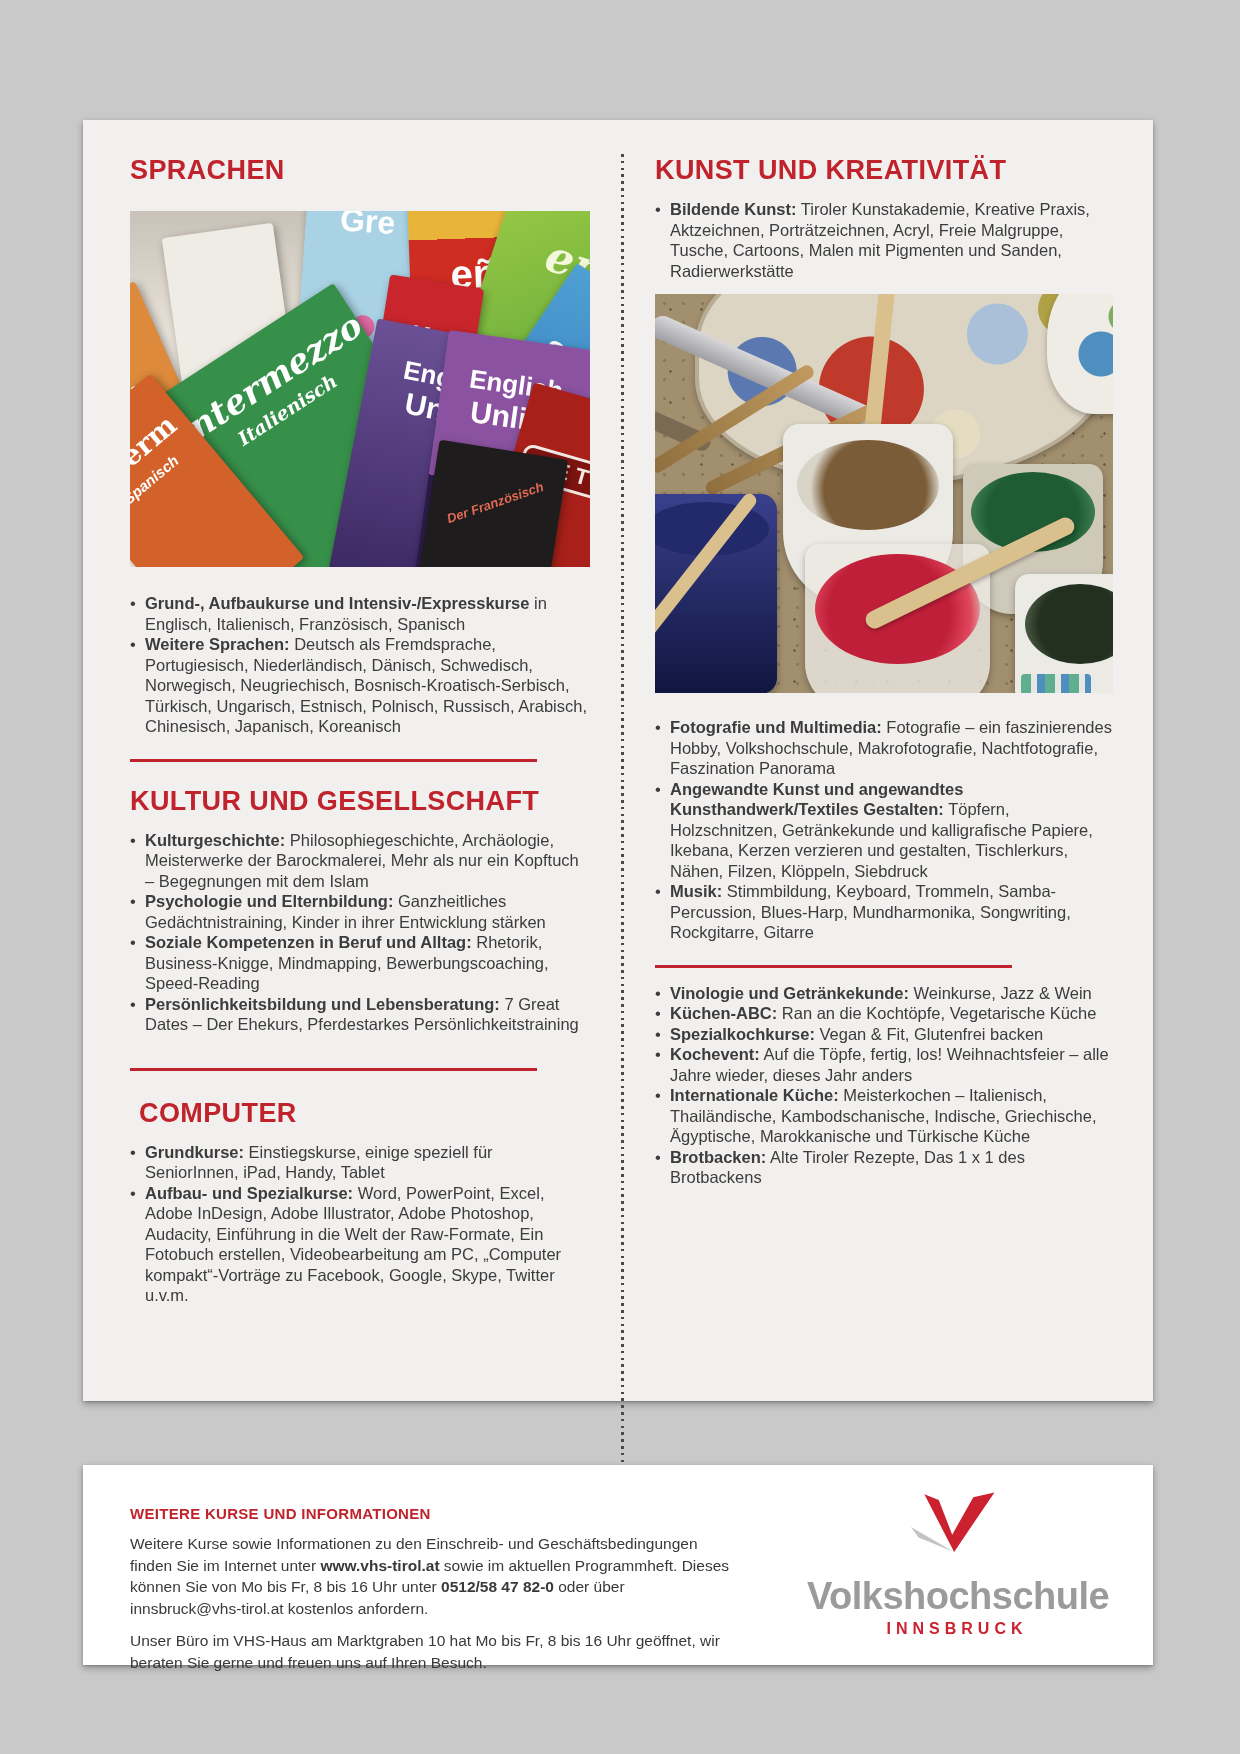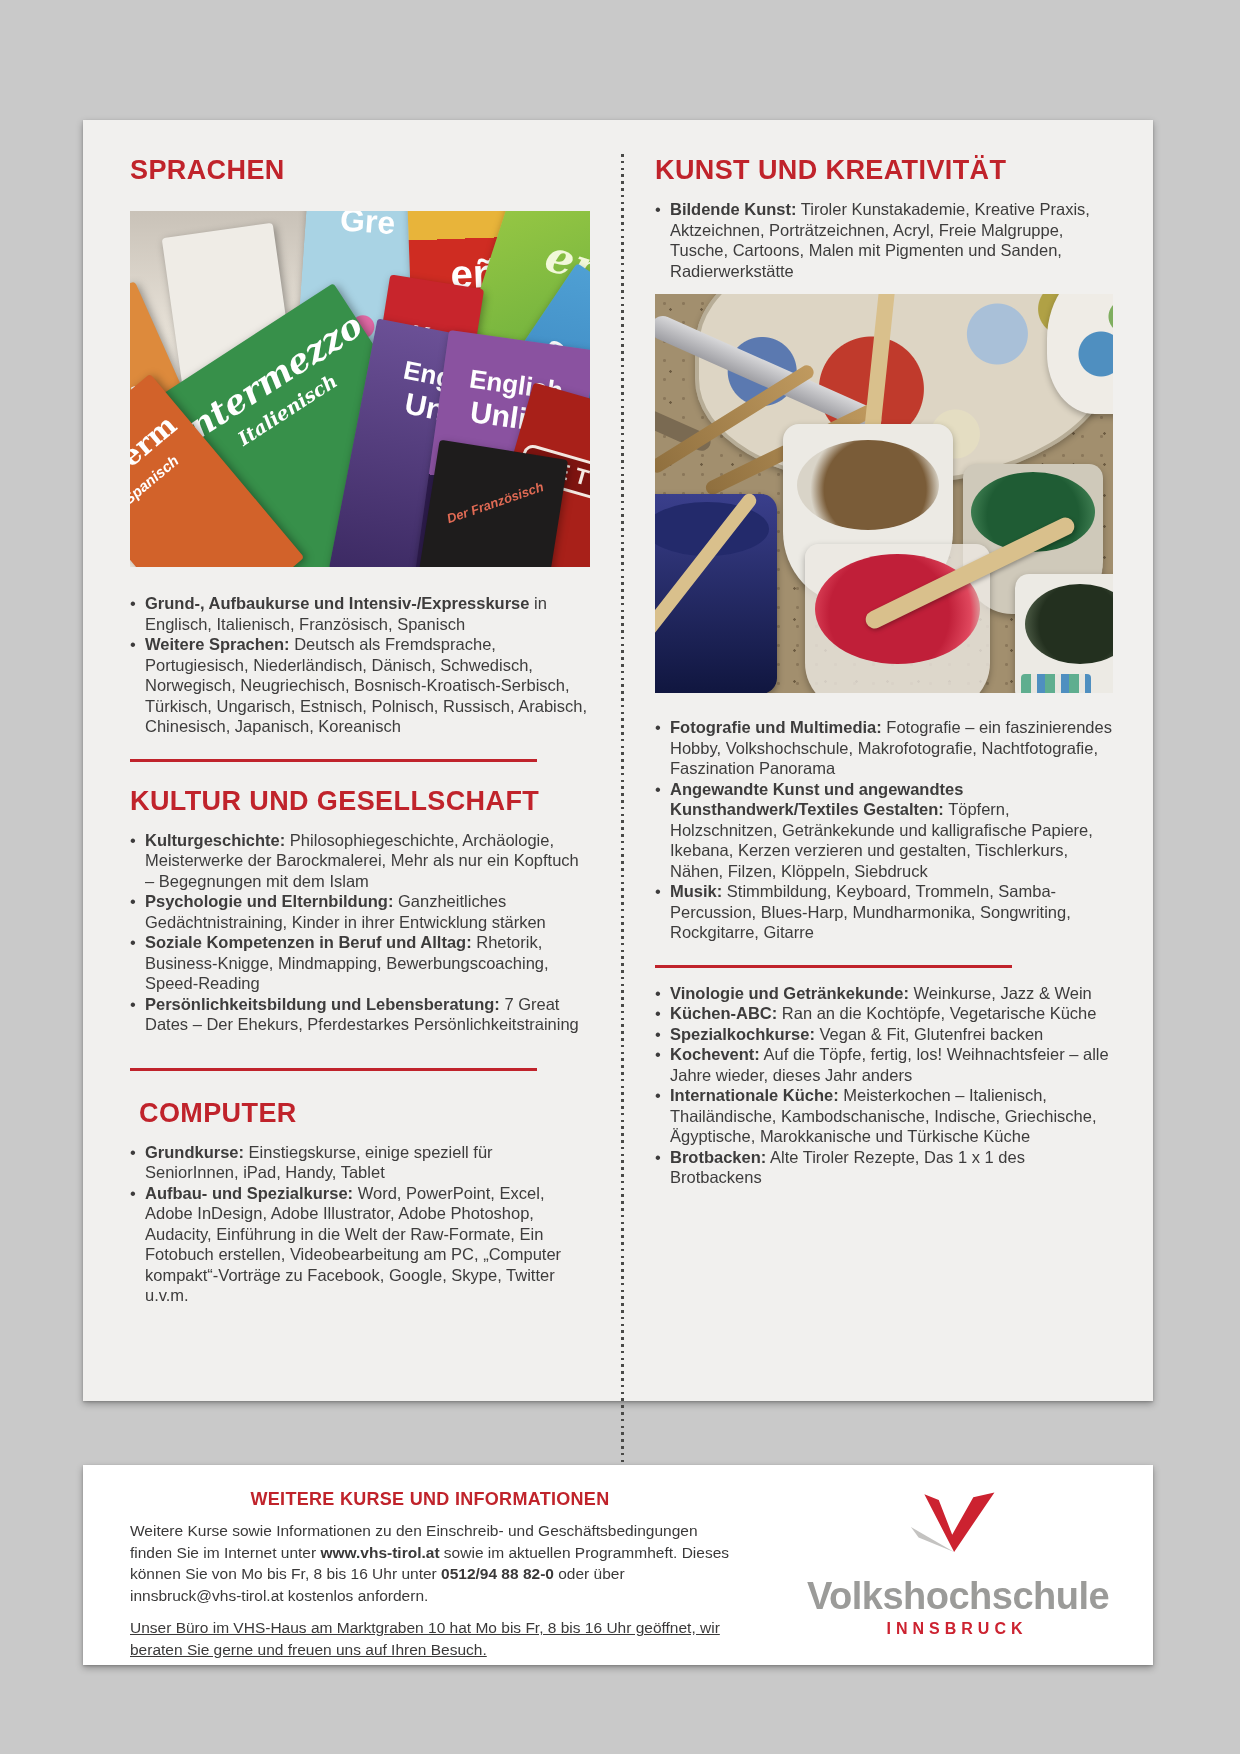--- a/index.html
+++ b/index.html
@@ -126,24 +126,24 @@
   .pp-stick3{left:200px;top:270px;width:230px;height:18px;background:#d9c08c;border-radius:9px;transform:rotate(-26deg);box-shadow:0 2px 4px rgba(0,0,0,.3);}
   .pp-cup-dark{left:360px;top:280px;width:130px;height:130px;background:#eceae4;border-radius:14px;box-shadow:0 3px 7px rgba(0,0,0,.3);}
   .pp-cup-dark::before{content:"";position:absolute;left:10px;top:10px;right:10px;height:80px;border-radius:50%;background:radial-gradient(circle at 50% 50%,#23301f 0 60%,#51604a 85%);}
   .pp-cup-dark::after{content:"";position:absolute;left:6px;bottom:8px;width:70px;height:22px;background:repeating-linear-gradient(90deg,#5fae8f 0 10px,#e8e6e0 10px 16px,#4f8fc0 16px 24px);border-radius:4px;}
   .pp-cup-tr{left:392px;top:-30px;width:120px;height:150px;background:#efece6;border-radius:50% 50% 40% 40%;box-shadow:0 3px 6px rgba(0,0,0,.25);
     background-image:radial-gradient(circle at 45% 60%,#4f8fc0 0 22px,transparent 23px),radial-gradient(circle at 65% 35%,#7fae5f 0 16px,transparent 17px);}
 
   
   .footer-left{position:absolute;left:47px;top:0;width:600px;}
   .footer-title{
-    margin-top:25px;color:var(--red);font-size:18px;font-weight:700;letter-spacing:0.3px;line-height:1;text-align:center;
+    margin-top:41px;color:var(--red);font-size:15px;font-weight:700;letter-spacing:0.3px;line-height:1;
   }
   .footer-left p{font-size:15.5px;line-height:21.5px;margin-top:12px;color:#3a3939;}
-  .footer-left p.p2{margin-top:11px;text-decoration:underline;}
+  .footer-left p.p2{margin-top:11px;}
 
   .logo{position:absolute;left:724px;top:24px;width:300px;text-align:center;}
   .logo svg{display:block;margin:0 auto;}
   .logo-name{font-size:38px;font-weight:700;color:#9b9b99;letter-spacing:-0.5px;margin-top:14px;line-height:1;}
   .logo-city{font-size:16px;font-weight:700;color:#cc2230;letter-spacing:5px;margin-top:6px;line-height:1;}
 
   .bk-label,.bk-sub{display:block;}
 </style>
 </head>
 <body>
@@ -263,21 +263,21 @@
       <li><span class="b">Kochevent:</span><span> Auf die Töpfe, fertig, los! Weihnachtsfeier – alle Jahre wieder, dieses Jahr anders</span></li>
       <li><span class="b">Internationale Küche:</span><span> Meisterkochen – Italienisch, Thailändische, Kambodschanische, Indische, Griechische, Ägyptische, Marokkanische und Türkische Küche</span></li>
       <li><span class="b">Brotbacken:</span><span> Alte Tiroler Rezepte, Das 1 x 1 des Brotbackens</span></li>
     </ul>
   </section>
 </main>
 
 <footer class="card footer-card">
   <div class="footer-left">
     <h2 class="footer-title">WEITERE KURSE UND INFORMATIONEN</h2>
-    <p><span>Weitere Kurse sowie Informationen zu den Einschreib- und Geschäftsbedingungen finden Sie im Internet unter </span><span class="b">www.vhs-tirol.at</span><span> sowie im aktuellen Programmheft. Dieses können Sie von Mo bis Fr, 8 bis 16 Uhr unter </span><span class="b">0512/94 88 82-0</span><span> oder über innsbruck@vhs-tirol.at kostenlos anfordern.</span></p>
+    <p><span>Weitere Kurse sowie Informationen zu den Einschreib- und Geschäftsbedingungen finden Sie im Internet unter </span><span class="b">www.vhs-tirol.at</span><span> sowie im aktuellen Programmheft. Dieses können Sie von Mo bis Fr, 8 bis 16 Uhr unter </span><span class="b">0512/58 47 82-0</span><span> oder über innsbruck@vhs-tirol.at kostenlos anfordern.</span></p>
     <p class="p2">Unser Büro im VHS-Haus am Marktgraben 10 hat Mo bis Fr, 8 bis 16 Uhr geöffnet, wir beraten Sie gerne und freuen uns auf Ihren Besuch.</p>
   </div>
 
   <div class="logo">
     <svg width="96" height="74" viewBox="0 0 100 76" aria-hidden="true">
       <polygon points="2,39 47,65 10,50" fill="#c4c3c1"></polygon>
       <polygon points="16,5 31,11 45,47 67,8 89,3 47,65" fill="#cc2230"></polygon>
     </svg>
     <div class="logo-name">Volkshochschule</div>
     <div class="logo-city">INNSBRUCK</div>

